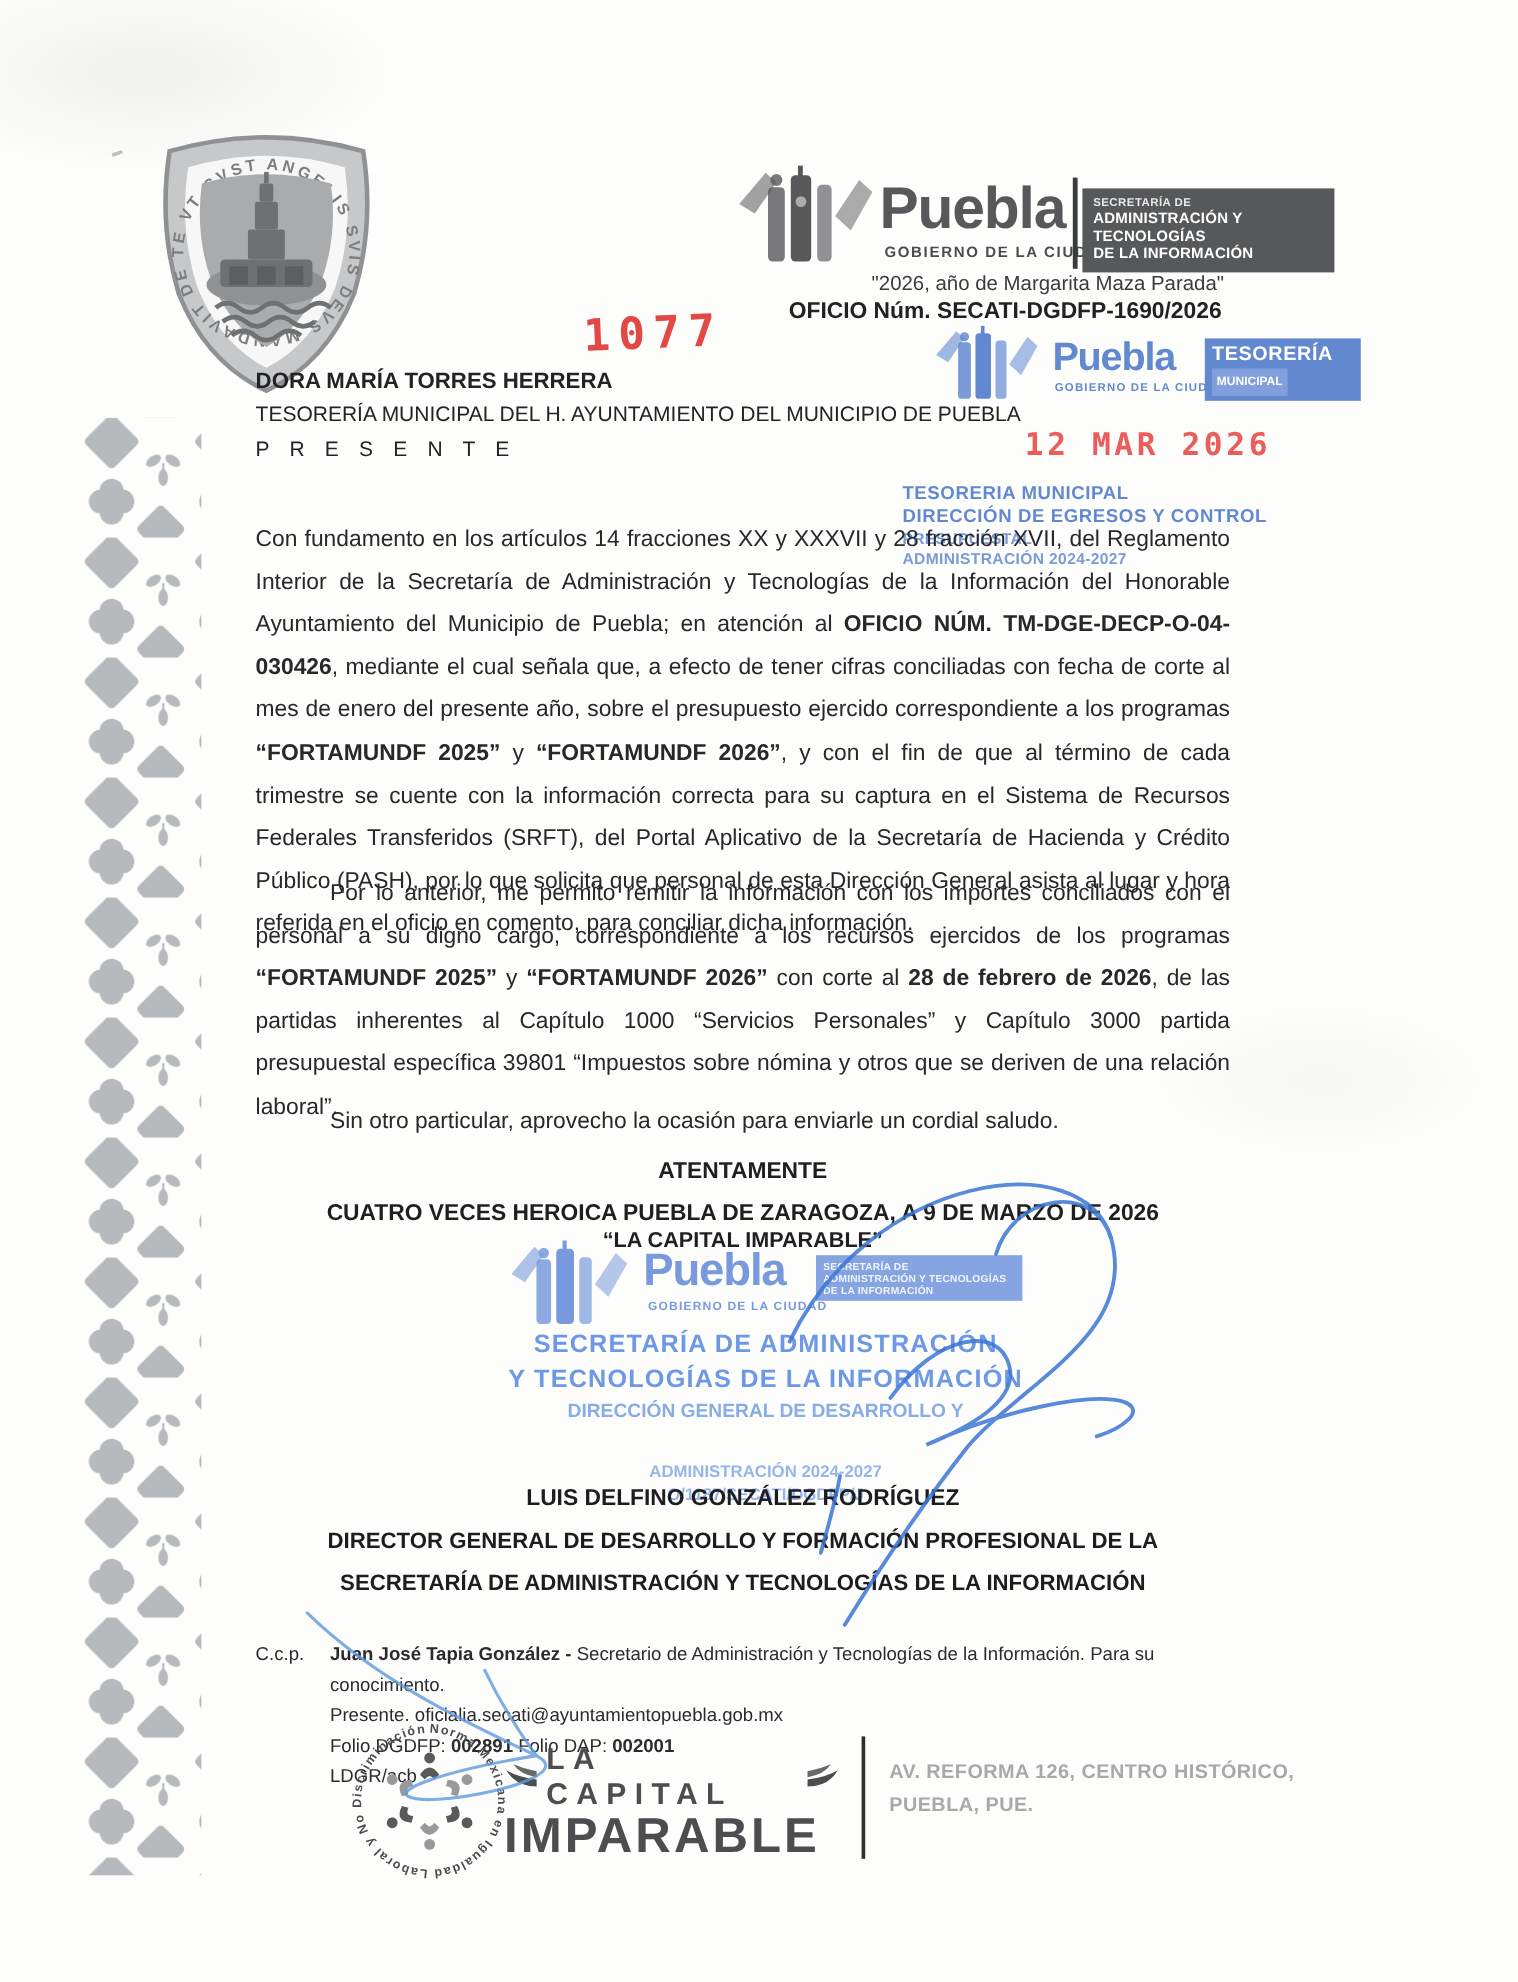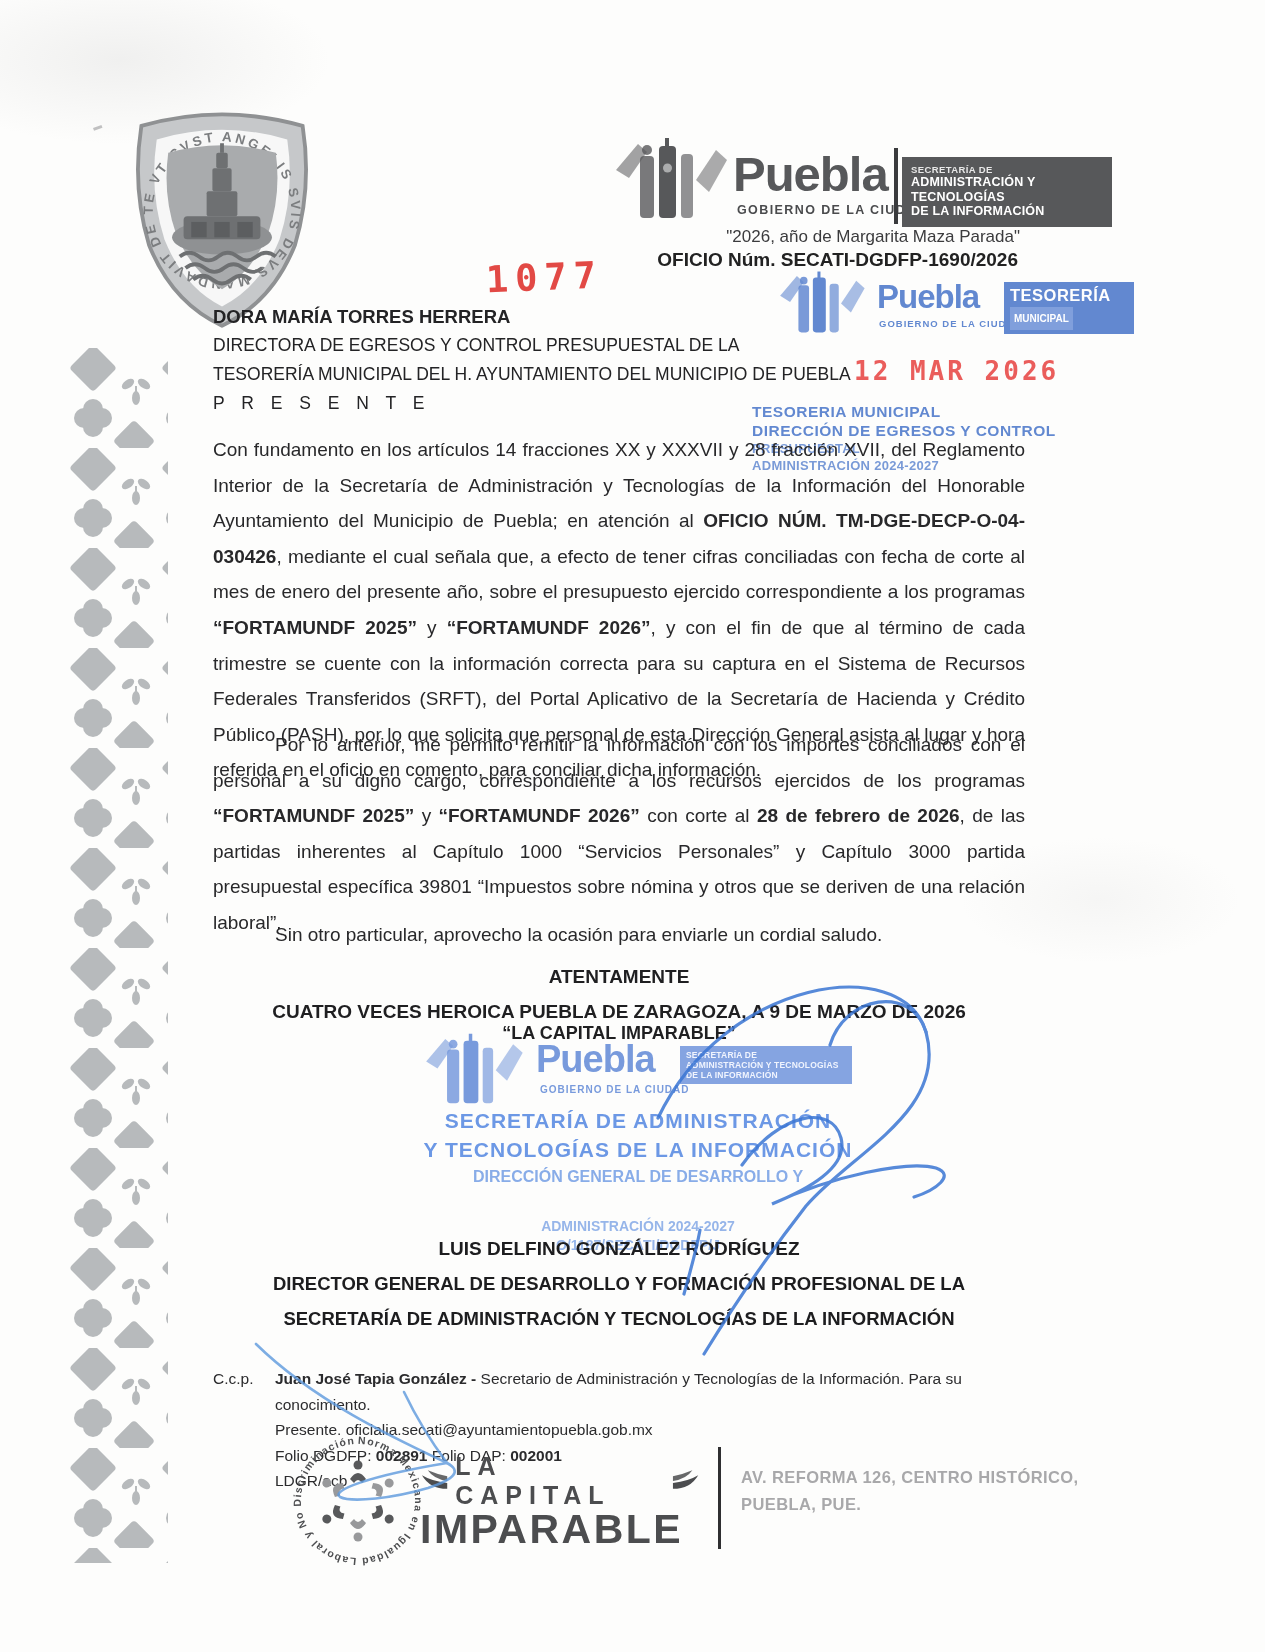--- a/index.html
+++ b/index.html
@@ -173,21 +173,20 @@
     <div class="s2">ADMINISTRACIÓN Y TECNOLOGÍAS</div>
     <div class="s3">DE LA INFORMACIÓN</div>
   </div>
   <div class="motto">"2026, año de Margarita Maza Parada"</div>
   <div class="oficio">OFICIO Núm. SECATI-DGDFP-1690/2026</div>
 
   <div class="folio-red">1077</div>
 
   <div class="recipient">
     <div class="name">DORA MARÍA TORRES HERRERA</div>
-    <div>DIRECTORA DE EGRESOS Y CONTROL PRESUPUESTAL DE LA</div>
     <div>TESORERÍA MUNICIPAL DEL H. AYUNTAMIENTO DEL MUNICIPIO DE PUEBLA</div>
     <div class="pres">P R E S E N T E</div>
   </div>
 
   <div class="tm-stamp">
     <div class="tm-row">
       <svg width="100" height="70" viewBox="0 0 122 92" style="color:#4d79cb">
         <g fill="currentColor">
           <path d="M6,34 L28,8 L37,16 L19,42 Z" fill-opacity=".6"></path>
           <rect x="30" y="20" width="14" height="62" rx="4" fill-opacity=".85"></rect>

